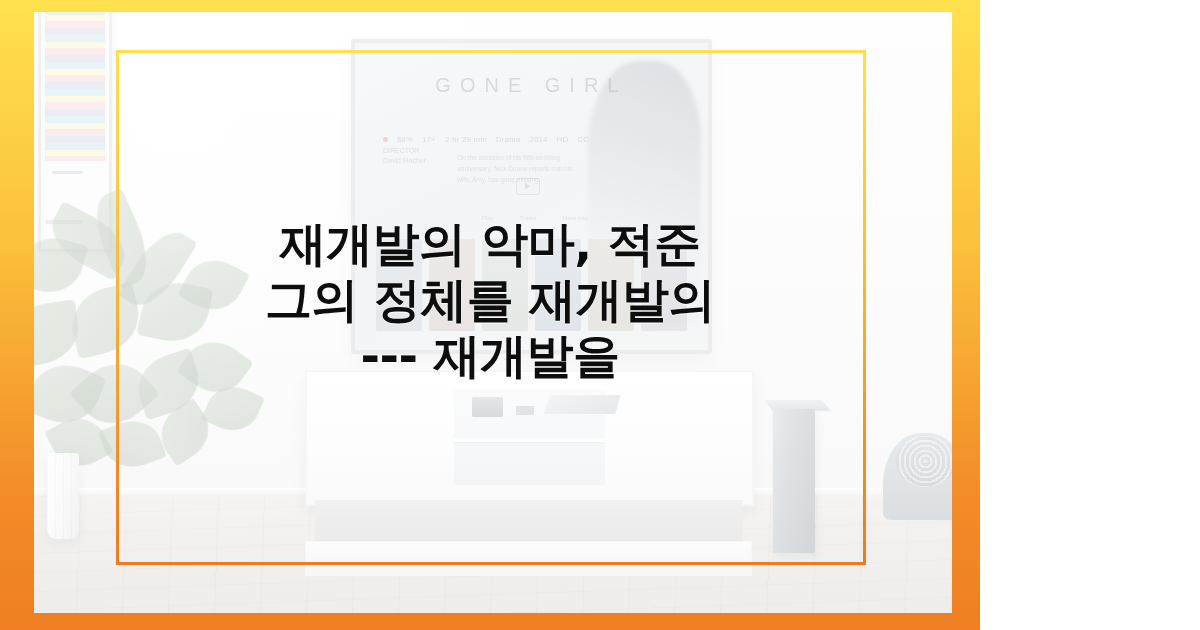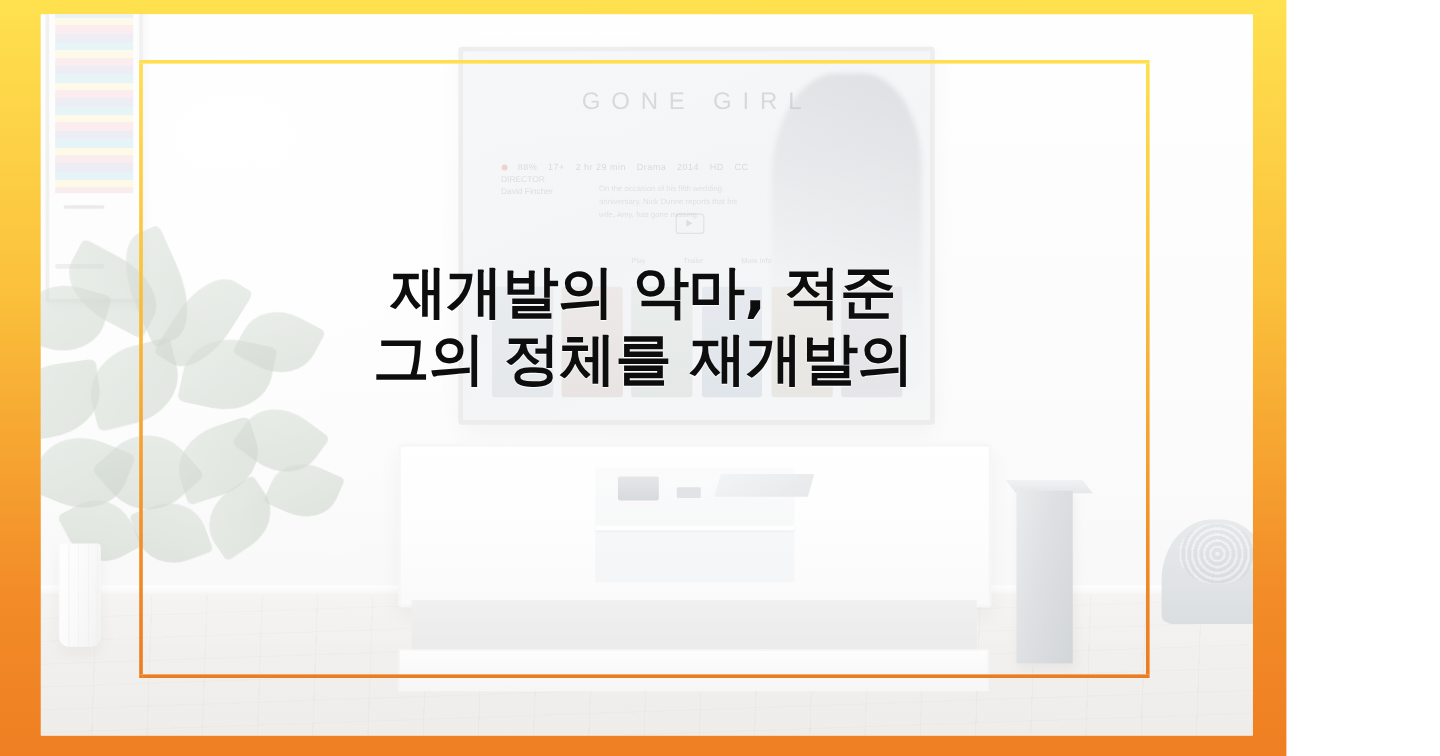--- a/index.html
+++ b/index.html
@@ -4,21 +4,21 @@
 <style>
   html,body{margin:0;padding:0;}
   body{
     width:1200px;height:630px;overflow:hidden;
     font-family:"Liberation Sans","DejaVu Sans",sans-serif;
     background:#fff;
   }
 
   
   .og-card{
-    position:relative;width:1072px;height:630px;overflow:hidden;
+    position:relative;width:980px;height:630px;overflow:hidden;
     background:linear-gradient(180deg,#ffe14f 0%,#fbc13c 38%,#f28c28 78%,#ef7f22 100%);
   }
 
   
   .photo-plate{
     position:absolute;left:34px;top:12px;right:28px;bottom:17px;
     overflow:hidden;background:#fdfdfd;
   }
 
   
@@ -355,15 +355,16 @@
 
       <div class="wash"></div>
     </div>
 
     <div class="inner-frame"></div>
   </div>
 
   <div class="headline">
     <span class="ln">재개발의 악마, 적준</span>
     <span class="ln">그의 정체를 재개발의</span>
+    <span class="ln">--- 재개발을</span>
   </div>
 
 </div>
 
 </body></html>

